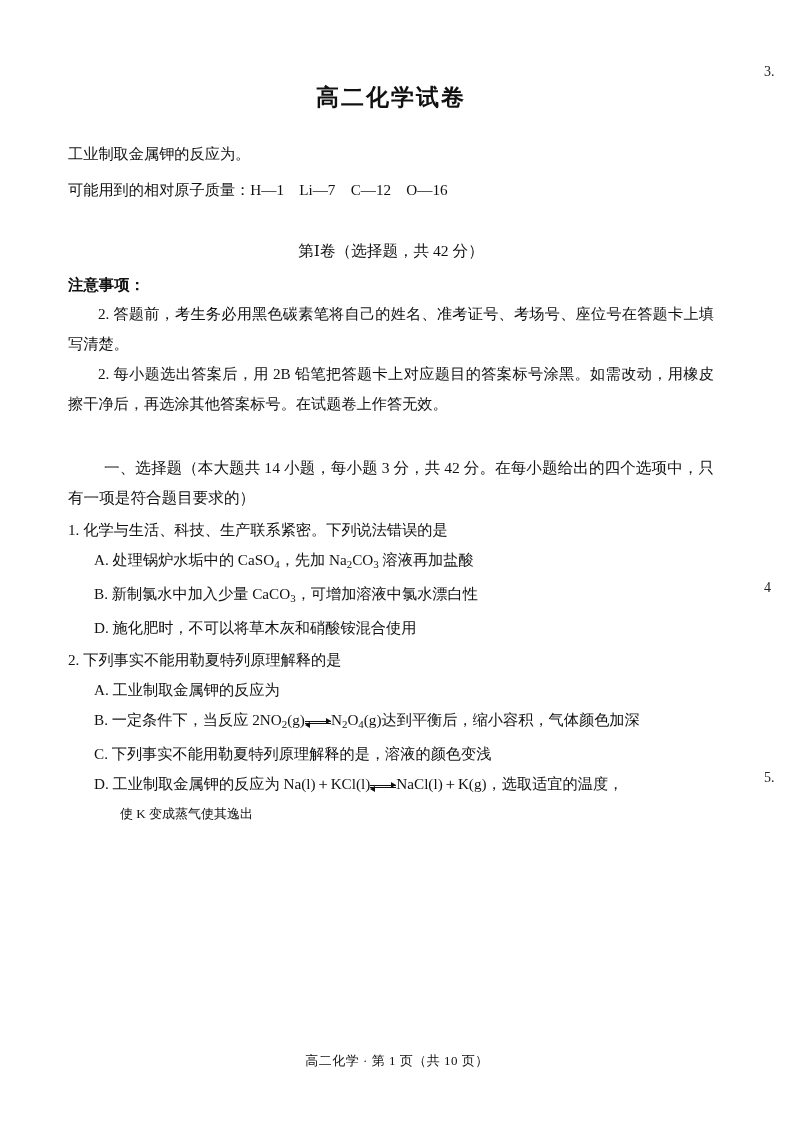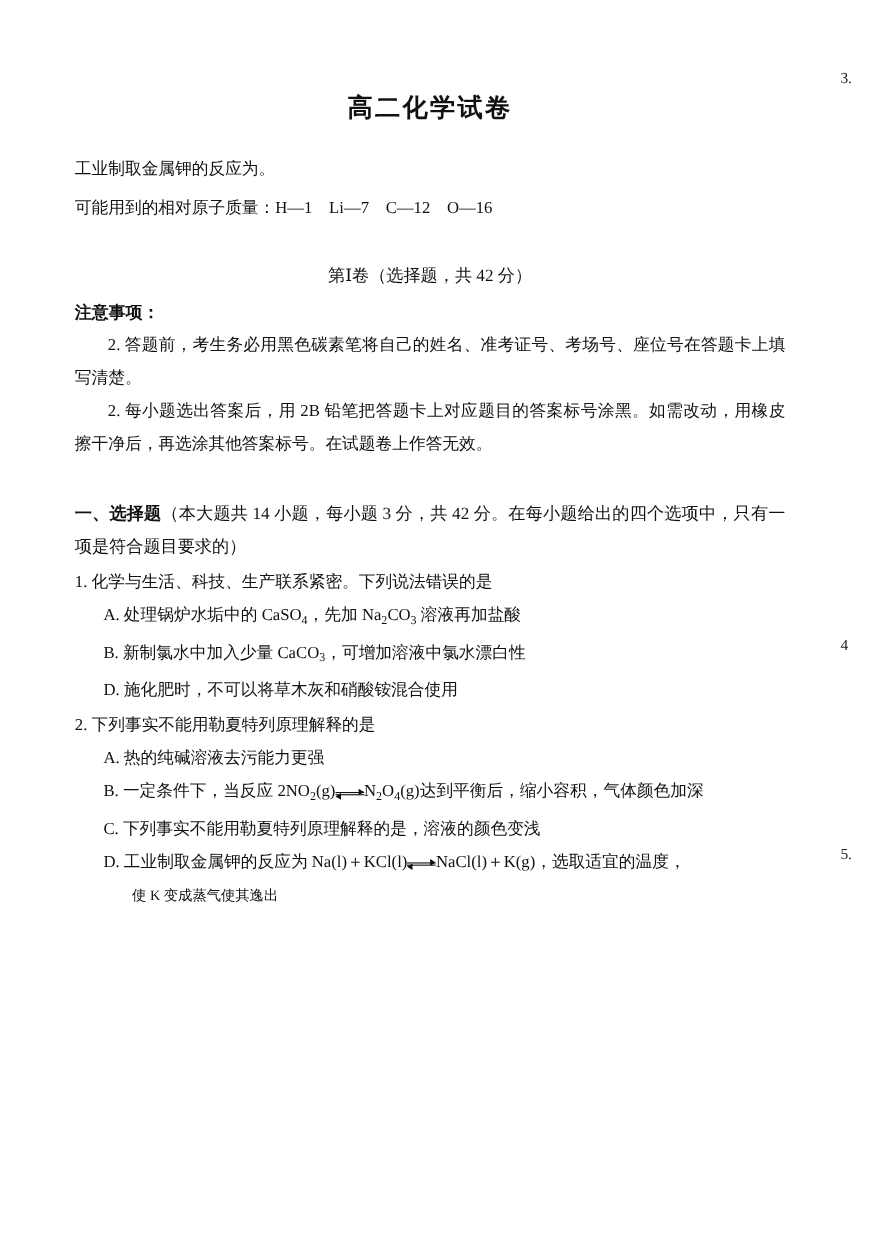--- a/index.html
+++ b/index.html
@@ -60,21 +60,21 @@
     text-align: justify;
     text-indent: 30px;
     margin: 0;
   }
   .section-head {
     font-size: 15.6px;
     line-height: 30px;
     margin-top: 34px;
     text-align: justify;
   }
-  .section-head b { font-weight: bold; }
+  .section-head b { font-weight: normal; margin-left: 36px; }
   .q {
     font-size: 15.2px;
     line-height: 30px;
     margin-top: 2px;
     text-align: justify;
   }
   .opt {
     font-size: 15.2px;
     line-height: 30px;
     padding-left: 26px;
@@ -192,36 +192,37 @@
     <span>D.</span>
     <span>施化肥时，不可以将草木灰和硝酸铵混合使用</span>
   </div>
 
   <div class="q">
     <span>2.</span>
     <span>下列事实不能用勒夏特列原理解释的是</span>
   </div>
   <div class="opt">
     <span>A.</span>
-    <span>热的纯碱溶液去污能力更强</span>
+    <span>工业制取金属钾的反应为</span>
   </div>
   <div class="opt">
     <span>B.</span>
     <span>一定条件下，当反应 2NO</span><sub>2</sub><span>(g)</span><span class="eqarrow"><i></i><u></u></span><span>N</span><sub>2</sub><span>O</span><sub>4</sub><span>(g)达到平衡后，缩小容积，气体颜色加深</span>
   </div>
   <div class="opt">
     <span>C.</span>
     <span>下列事实不能用勒夏特列原理解释的是，溶液的颜色变浅</span>
   </div>
   <div class="opt">
     <span>D.</span>
     <span>工业制取金属钾的反应为 Na(l)＋KCl(l)</span><span class="eqarrow"><i></i><u></u></span><span>NaCl(l)＋K(g)，选取适宜的温度，</span>
   </div>
   <div class="cont">使 K 变成蒸气使其逸出</div>
 
+  <div class="footer">高二化学 · 第 1 页（共 10 页）</div>
 
   <div class="edge-marks">
     <span class="m1">3.</span>
     <span class="m2">4</span>
     <span class="m3">5.</span>
   </div>
 
 </div>
 
 </body></html>

